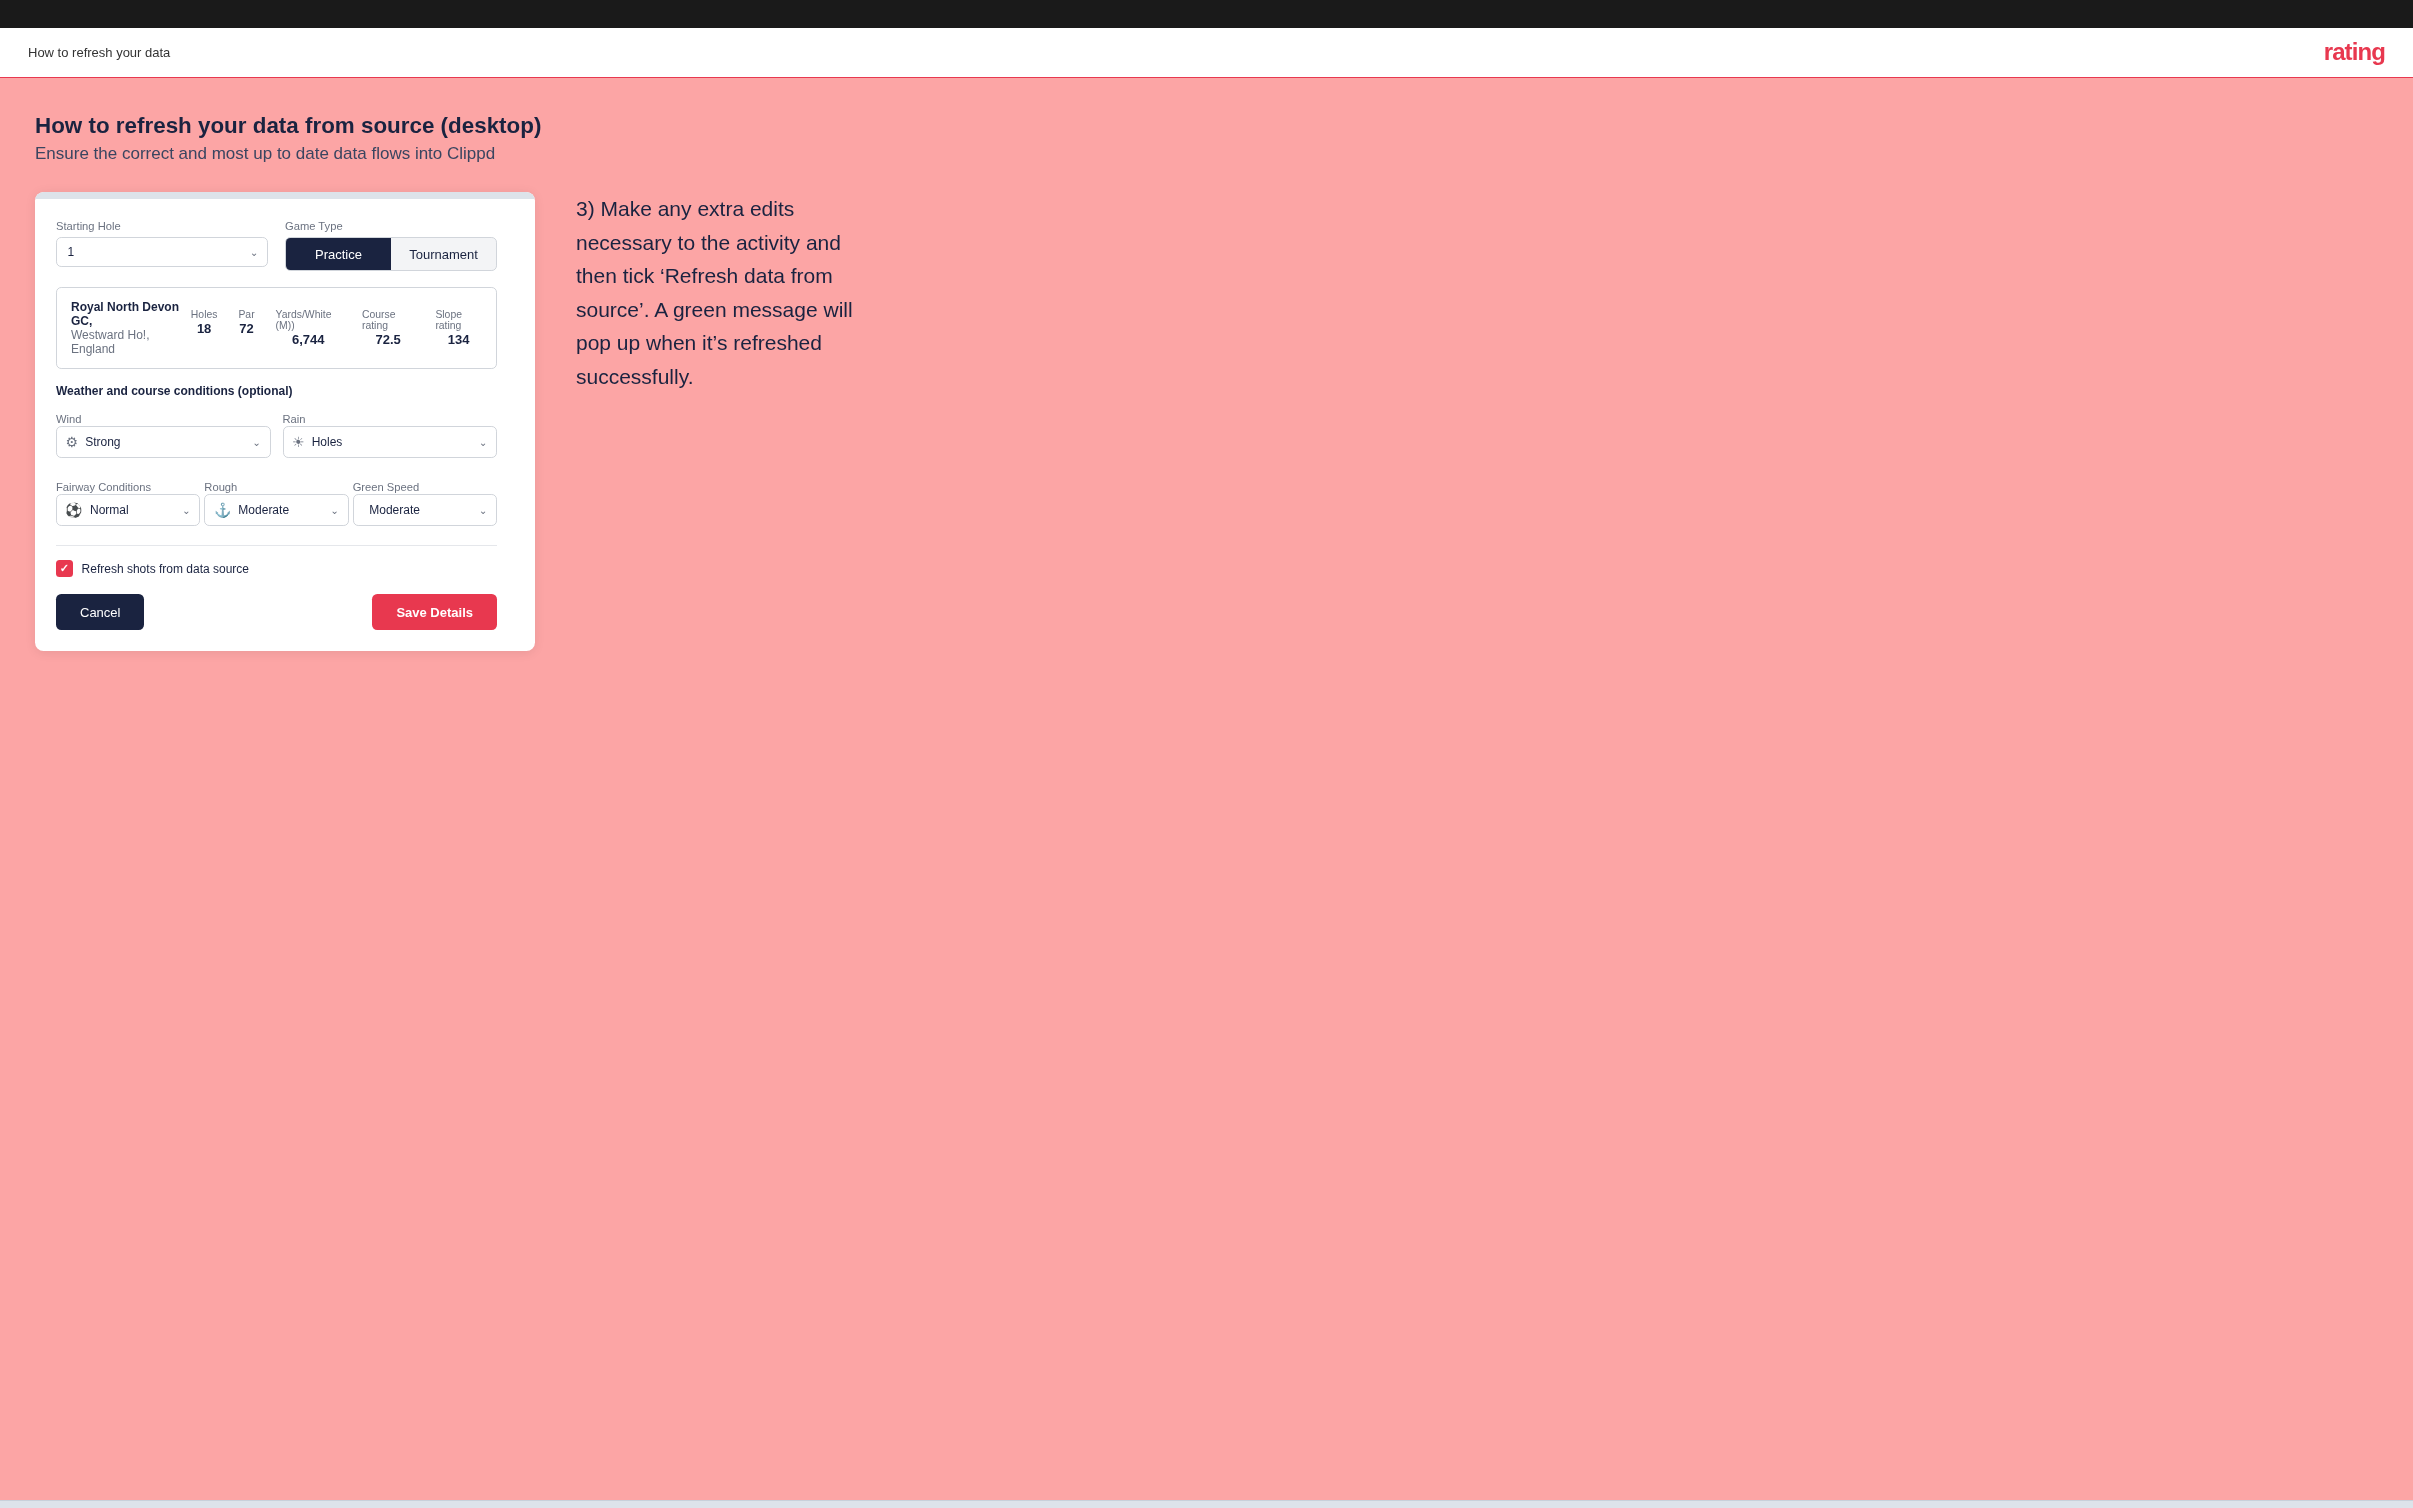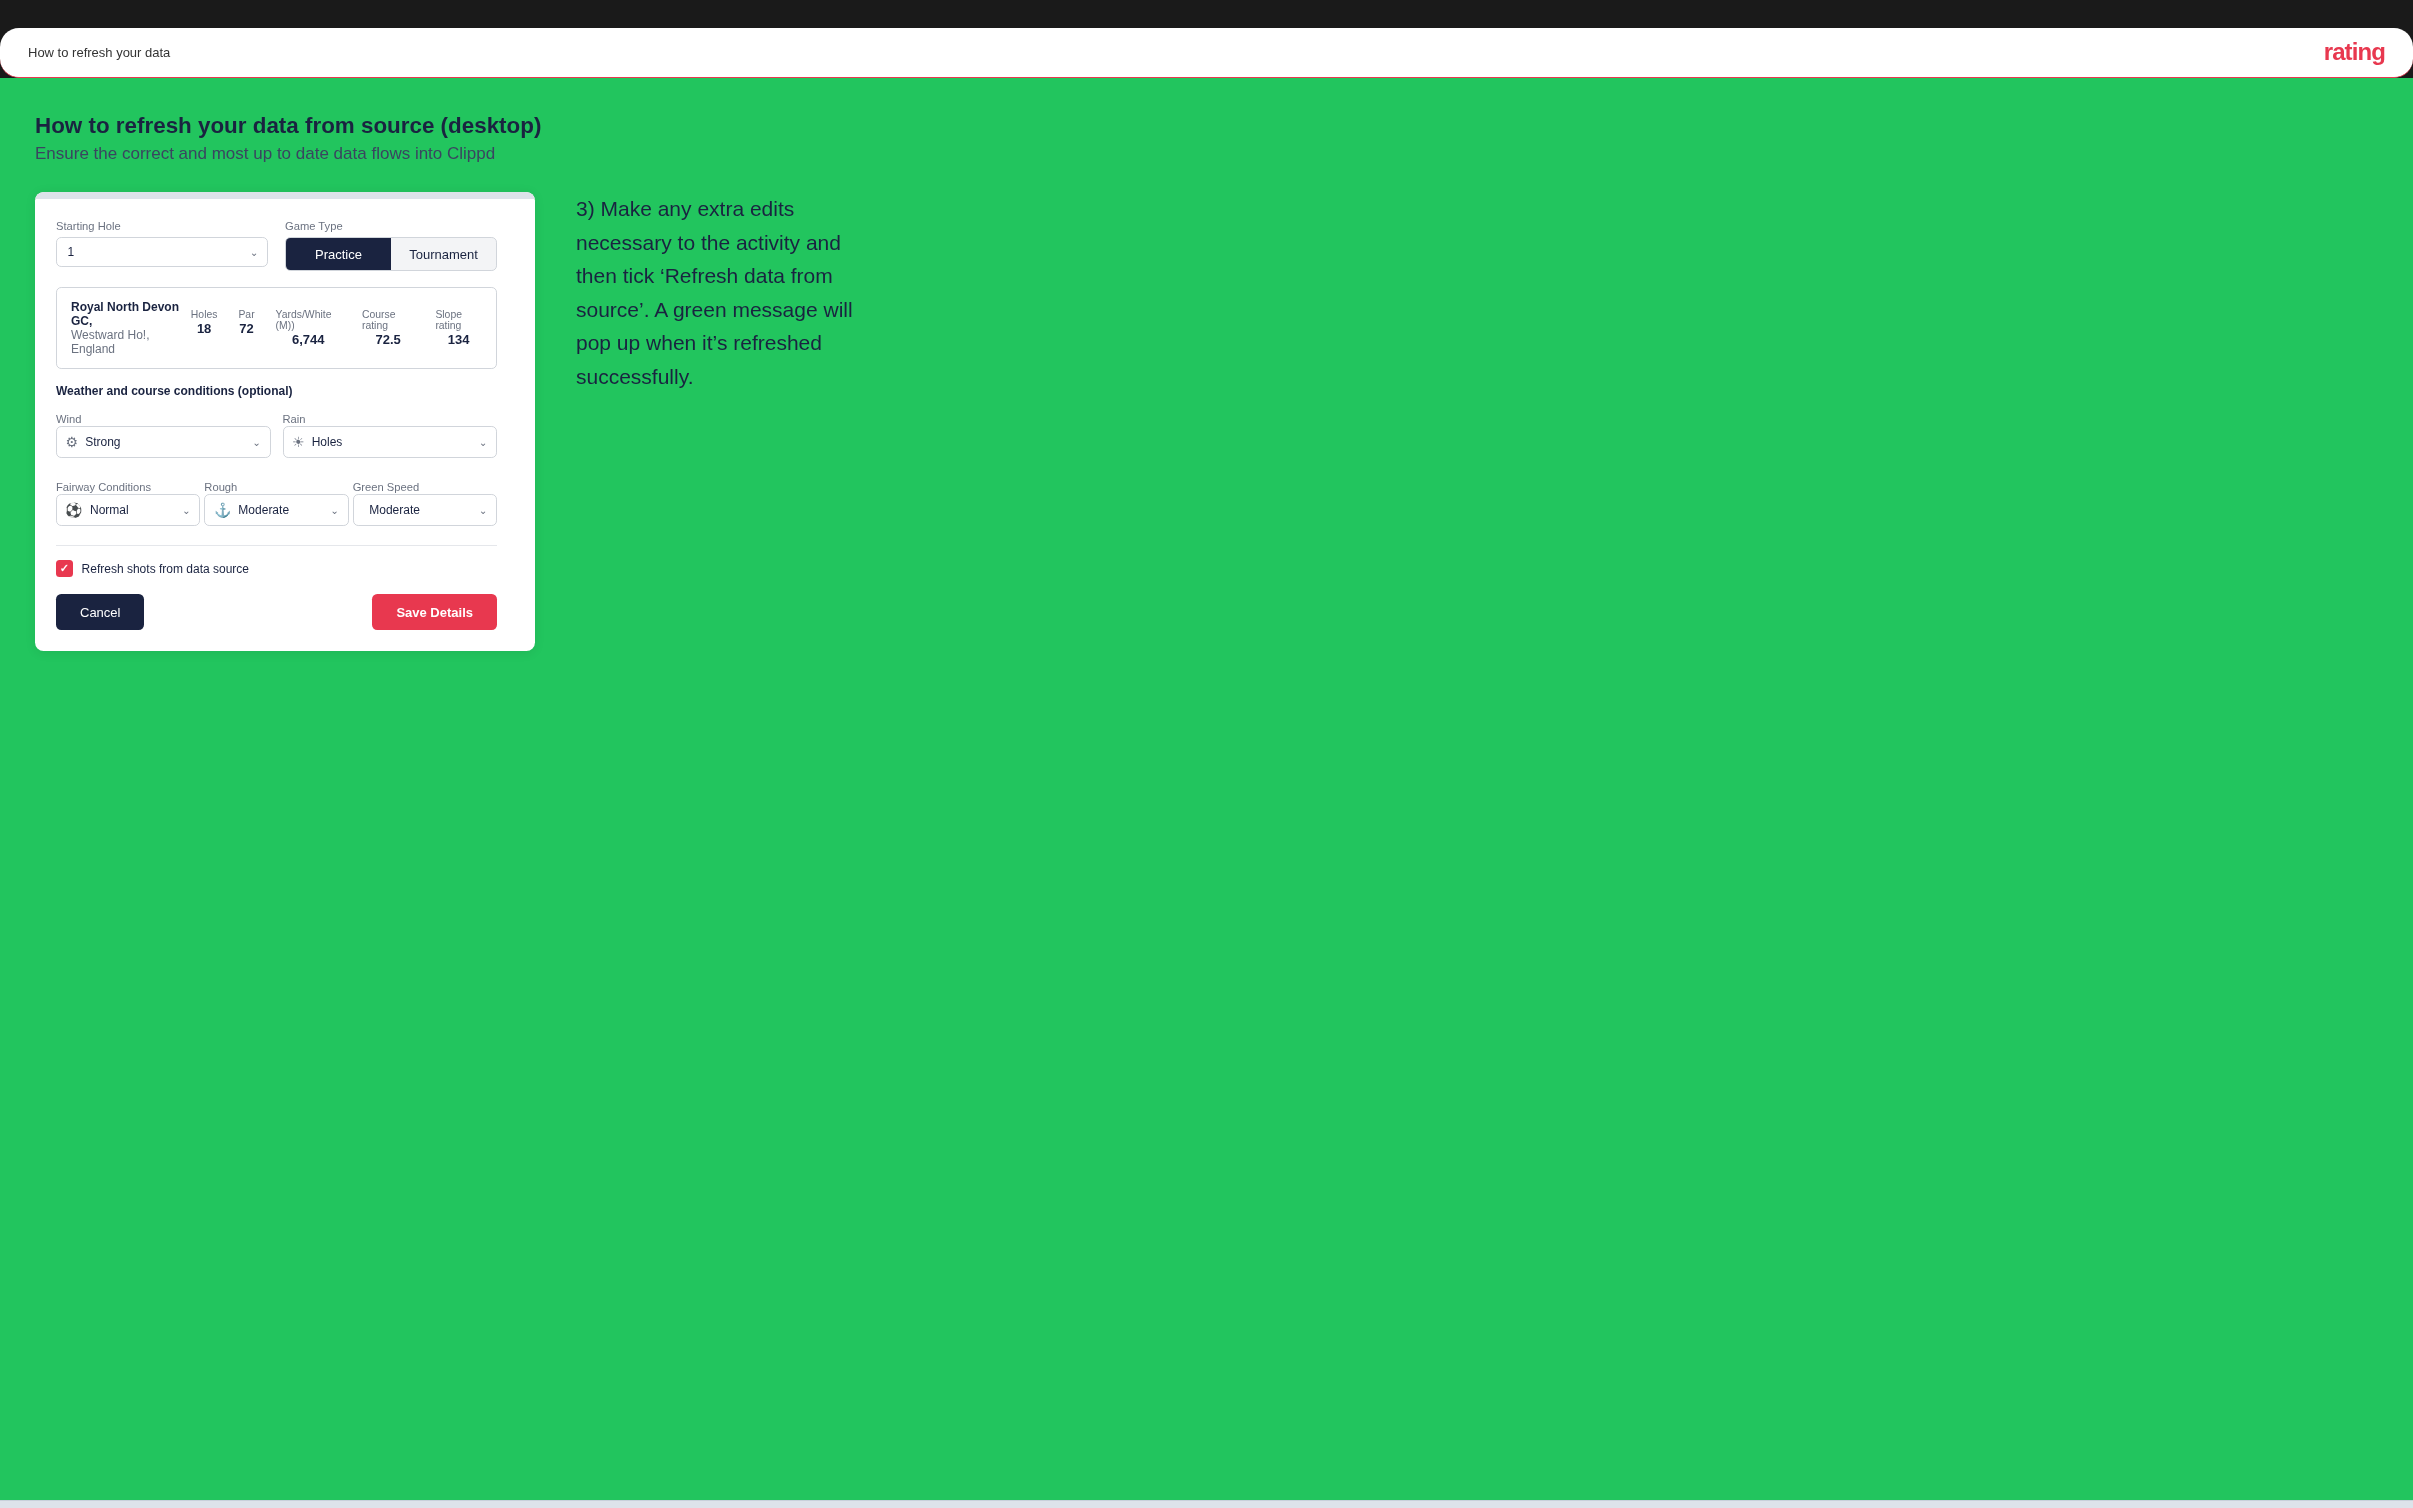--- a/index.html
+++ b/index.html
@@ -12,34 +12,33 @@
       background: #1a1a1a;
       height: 28px;
     }
     .header {
       background: #fff;
       display: flex;
       align-items: center;
       justify-content: space-between;
       padding: 10.4px 28px;
       border-bottom: 1.7px solid #e8384f;
-      border-radius: 19px;
     }
     .header-title {
       font-size: 13px;
       color: #333;
     }
     .logo {
       font-size: 24px;
       font-weight: 700;
       color: #e8384f;
       letter-spacing: -0.9px;
     }
     .main-content {
-      background: #22c55e;
+      background: #fca5a5;
       min-height: calc(100vh - 86px);
       padding: 35px 35px 35px 35px;
     }
     .page-heading {
       font-size: 22.4px;
       font-weight: 800;
       color: #1a2340;
       margin-bottom: 5.2px;
     }
     .page-subheading {

